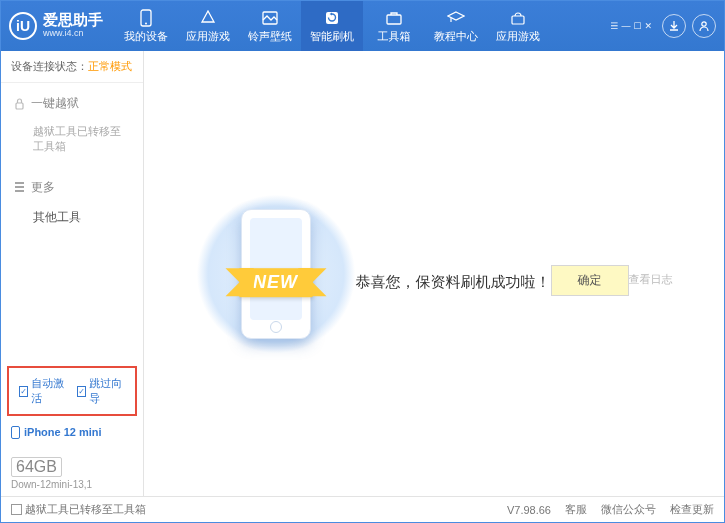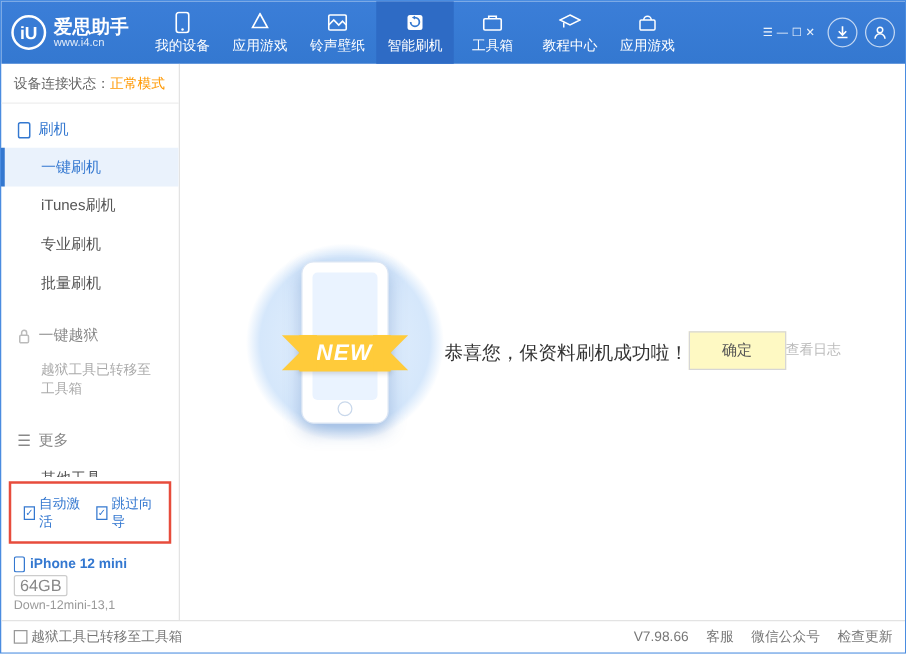--- a/index.html
+++ b/index.html
@@ -1,19 +1,19 @@
 <!DOCTYPE html>
 <html><head>
 <meta charset="utf-8">
 <style>
 *{box-sizing:border-box;margin:0;padding:0;font-family:"Microsoft YaHei",sans-serif}
 body{background:#fff}
 .window{width:725px;height:523px;border:1px solid #4a8ce0;display:flex;flex-direction:column;overflow:hidden}
 .titlebar{height:50px;background:linear-gradient(#3b7ed8,#3478d0);display:flex;align-items:center;color:#fff;padding:0 8px}
-.logo-wrap{display:flex;align-items:flex-end;gap:6px;padding-right:12px}
+.logo-wrap{display:flex;align-items:flex-start;gap:6px;padding-right:12px}
 .logo{width:28px;height:28px;border:2px solid #fff;border-radius:50%;display:flex;align-items:center;justify-content:center;font-weight:bold;font-size:14px}
 .logo-text{display:flex;flex-direction:column;line-height:1.1}
 .app-name{font-size:15px;font-weight:bold}
 .app-url{font-size:9px;opacity:.85}
 .nav{display:flex;flex:1;height:100%}
 .nav-item{width:62px;display:flex;flex-direction:column;align-items:center;justify-content:center;font-size:11px;gap:2px;cursor:pointer}
 .nav-item.active{background:#2e6bc5}
 .nav-icon{width:18px;height:18px;display:flex;align-items:center;justify-content:center}
 .win-controls{display:flex;align-items:center;gap:6px;margin-left:auto}
 .win-mini{display:flex;gap:3px;font-size:9px;opacity:.9;margin-right:4px}
@@ -28,21 +28,21 @@
 .side-head-icon{width:12px;height:12px;display:inline-flex;align-items:center;justify-content:center}
 .side-item{padding:7px 12px 7px 32px;cursor:pointer;color:#555}
 .side-item.active{background:#eaf2fc;color:#3478d0;border-left:3px solid #3478d0;padding-left:29px}
 .side-note{padding:6px 12px 6px 32px;color:#aaa;font-size:11px;line-height:1.4}
 .side-flex{flex:1;overflow:auto}
 .check-row{padding:8px 10px;border:2px solid #e74c3c;margin:4px 6px;display:flex;gap:10px;font-size:11px;color:#3478d0}
 .chk{display:flex;align-items:center;gap:3px}
 .chkbox{width:11px;height:11px;border:1px solid #3478d0;display:inline-flex;align-items:center;justify-content:center;font-size:8px;color:#3478d0}
 .device{padding:6px 10px;font-size:11px;color:#555}
 .device-name{color:#3478d0;font-weight:bold;display:flex;gap:4px}
-.badge{display:inline-block;border:1px solid #ccc;border-radius:2px;padding:0 4px;font-size:13px;color:#888;margin-top:2px}
+.badge{display:inline-block;border:1px solid #ccc;border-radius:2px;padding:0 4px;font-size:16px;color:#888;margin-top:18px}
 .dev-line{font-size:10px;color:#999;margin-top:2px}
 .main{flex:1;display:flex;flex-direction:row;align-items:center;justify-content:center;position:relative}
 .illus{width:160px;height:160px;position:relative;display:flex;align-items:center;justify-content:center}
 .halo{position:absolute;width:160px;height:160px;border-radius:50%;background:radial-gradient(circle,#e8f2fd 0%,#d5e7fb 60%,transparent 70%)}
 .phone{position:relative;width:70px;height:130px;background:#fff;border-radius:10px;box-shadow:0 6px 14px rgba(60,110,180,.35);border:1px solid #dce6f4}
 .phone::before{content:"";position:absolute;top:8px;left:8px;right:8px;bottom:18px;background:#eaf3ff;border-radius:4px}
 .phone::after{content:"";position:absolute;bottom:5px;left:50%;transform:translateX(-50%);width:10px;height:10px;border:1px solid #c9d8eb;border-radius:50%}
 .ribbon{position:absolute;top:50%;left:50%;transform:translate(-50%,-20%);background:#ffcb3a;color:#fff;font-weight:bold;font-style:italic;font-size:18px;padding:4px 14px;letter-spacing:1px;box-shadow:0 2px 4px rgba(0,0,0,.15)}
 .ribbon::before,.ribbon::after{content:"";position:absolute;top:0;width:0;height:0;border:14px solid #ffcb3a}
 .ribbon::before{left:-14px;border-left-color:transparent}
@@ -155,34 +155,20 @@
   </div>
 
   <div class="body">
 
     <div class="sidebar">
       <div class="status-row">
         <span>设备连接状态：</span><span class="status-val">正常模式</span>
       </div>
       <div class="side-flex">
         <div class="side-sec">
-          <div class="side-head blue">
-              <span class="side-head-icon">
-                <svg width="11" height="14" viewBox="0 0 11 14">
-                  <rect x="1" y="1" width="9" height="12" rx="1.5" fill="none" stroke="#3478d0" stroke-width="1.2"></rect>
-                </svg>
-              </span>
-              <span>刷机</span>
-            </div>
-          <div class="side-item active">一键刷机</div>
-          <div class="side-item">iTunes刷机</div>
-          <div class="side-item">专业刷机</div>
-          <div class="side-item">批量刷机</div>
-        </div>
-        <div class="side-sec">
           <div class="side-head">
               <span class="side-head-icon">
                 <svg width="11" height="12" viewBox="0 0 11 12">
                   <rect x="2" y="5" width="7" height="6" rx="1" fill="none" stroke="#bbb" stroke-width="1.2"></rect>
                   <path d="M3.5 5 V3 A2 2 0 0 1 7.5 3 V5" fill="none" stroke="#bbb" stroke-width="1.2"></path>
                 </svg>
               </span>
               <span>一键越狱</span>
             </div>
           <div class="side-note">越狱工具已转移至工具箱</div>

